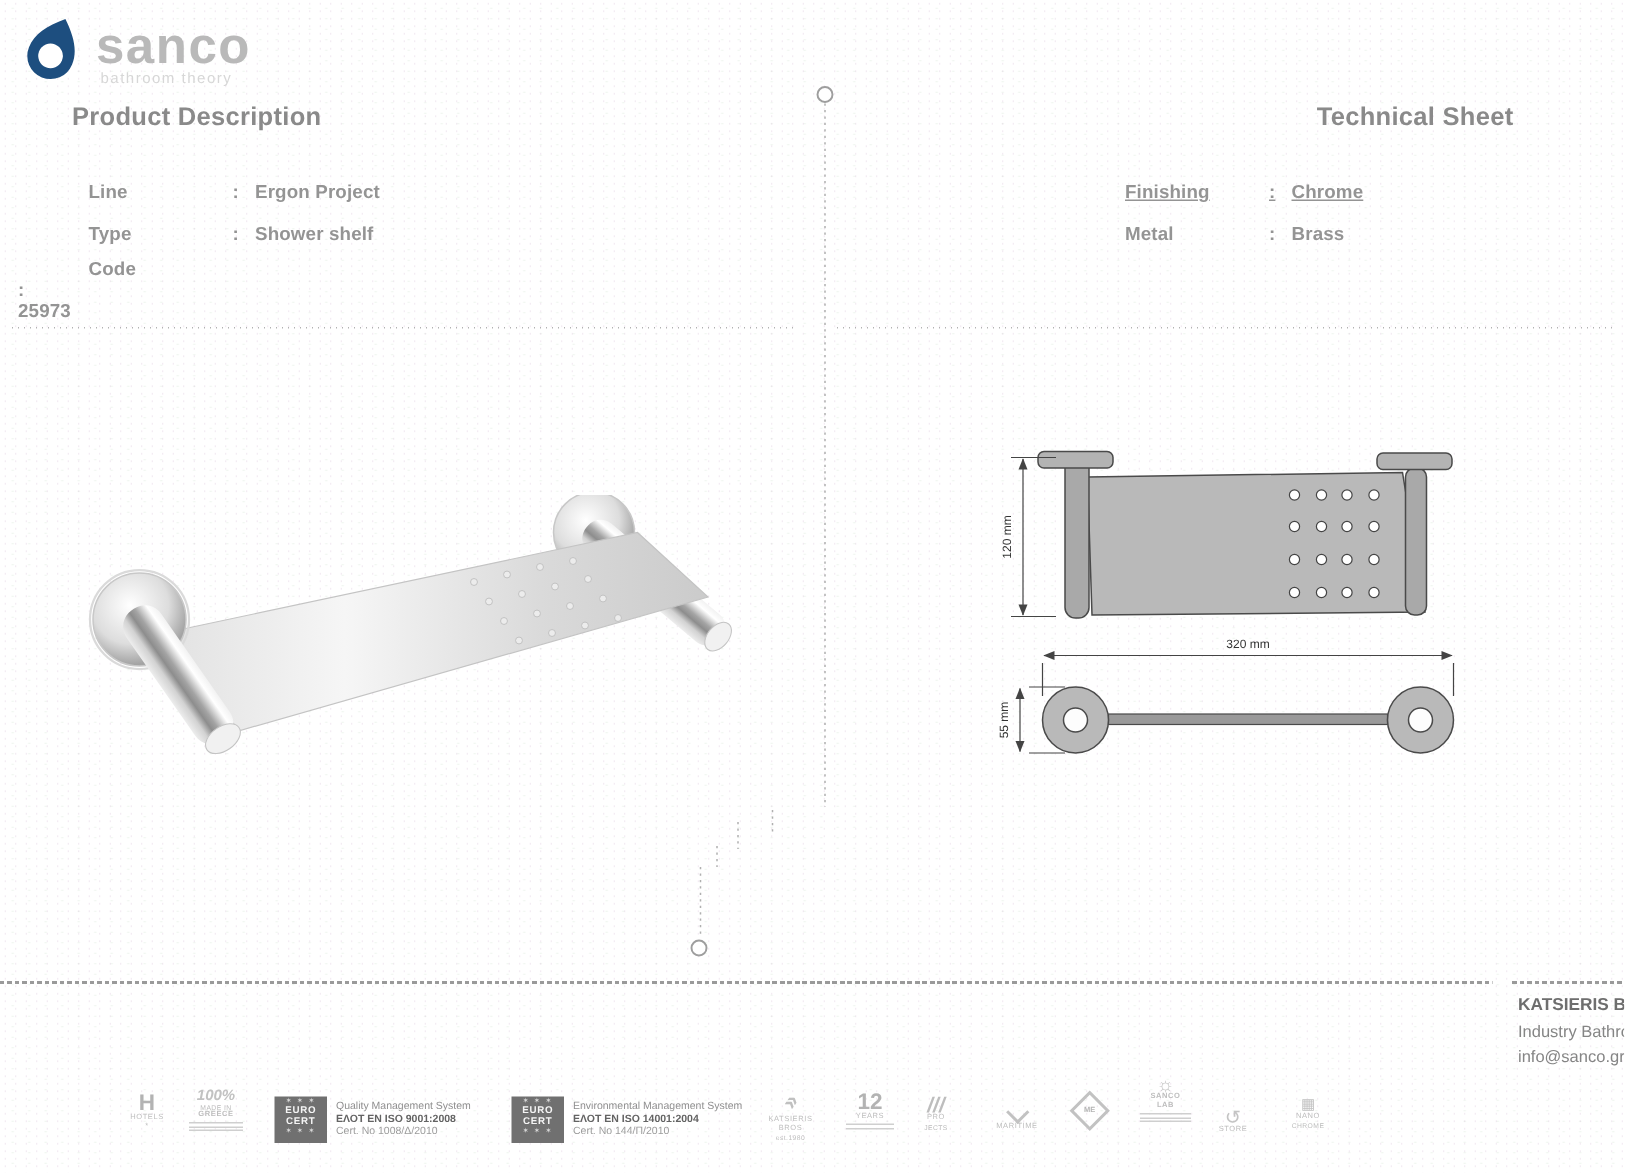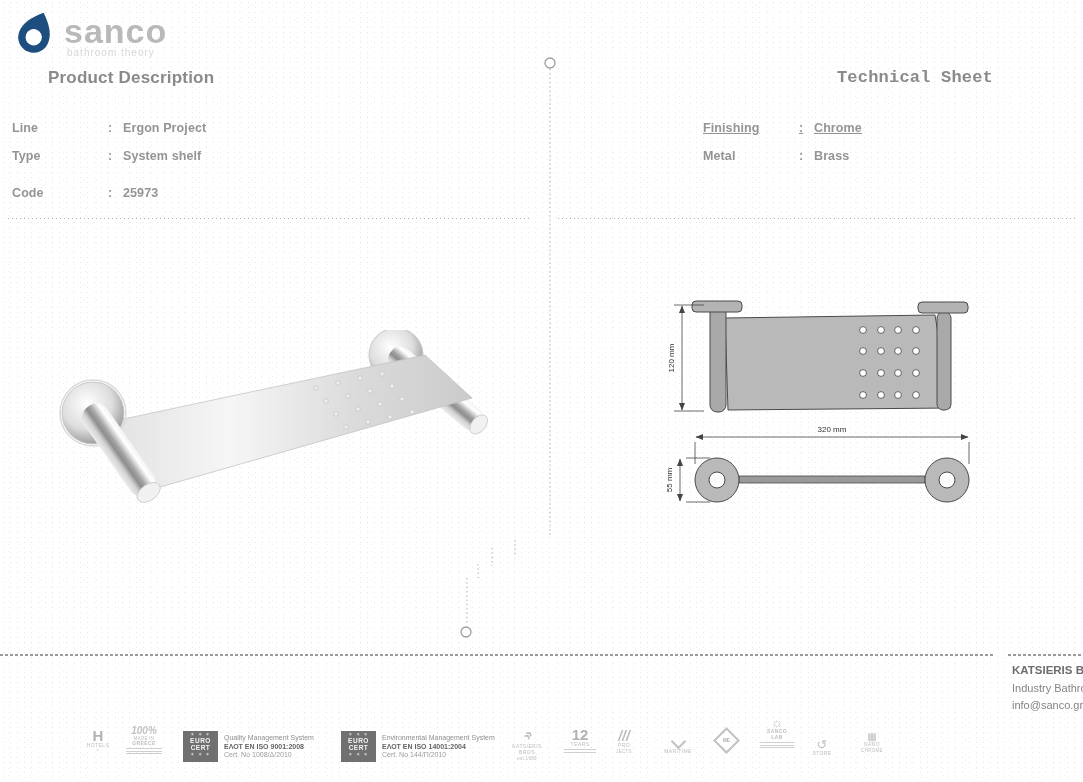--- a/index.html
+++ b/index.html
@@ -13,21 +13,21 @@
     background-position:0 0, 3px 2px;
   }
   .abs{position:absolute;}
   
   .brand-word{font-size:34px;font-weight:bold;color:#b9b9b9;letter-spacing:1px;line-height:1;}
   .brand-tag{font-size:10px;color:#d7d7d7;letter-spacing:1px;margin-top:0px;}
   
   .heading{font-size:17px;font-weight:bold;color:#8a8a8a;letter-spacing:0.2px;text-align:right;}
   
   .spec-row{position:absolute;display:flex;font-size:12.5px;font-weight:bold;color:#949494;letter-spacing:0.1px;}
-  .spec-label{display:inline-block;width:96px;}
+  .spec-label{display:inline-block;width:96px;margin-left:47px;}
   .spec-colon{display:inline-block;width:15px;}
   
   .dotrule{position:absolute;height:1px;background:repeating-linear-gradient(90deg,#b2b2b2 0 1px,rgba(0,0,0,0) 1px 4px);}
   
   .footer-dash{position:absolute;height:2px;background:repeating-linear-gradient(90deg,#9a9a9a 0 3px,rgba(0,0,0,0) 3px 5px);}
   .foot-left{position:absolute;left:4px;top:662px;width:990px;color:#858585;font-size:11px;line-height:17.5px;letter-spacing:-0.1px;white-space:nowrap;overflow:hidden;}
   .foot-left .b{font-weight:bold;color:#6e6e6e;font-size:12px;}
   .foot-right{position:absolute;left:1012px;top:662px;width:71px;color:#858585;font-size:11px;line-height:17.5px;white-space:nowrap;overflow:hidden;}
   .foot-right .b{font-weight:bold;color:#6e6e6e;font-size:11.5px;}
   
@@ -62,33 +62,33 @@
       <g transform="rotate(22 21 26)">
         <path d="M21 3 C 11 12, 5.5 20, 5.5 29.5 A 15.5 15.5 0 0 0 36.5 29.5 C 36.5 20, 31 12, 21 3 Z" fill="#1d4e7f"></path>
         <circle cx="21" cy="29.5" r="8.2" fill="#ffffff"></circle>
       </g>
     </svg>
     <div class="abs brand-word" style="left:50px;top:8px;">sanco</div>
     <div class="abs brand-tag" style="left:53px;top:41px;text-align:center;">bathroom theory</div>
   </div>
 
   <div class="abs heading" style="left:48px;top:68px;">Product Description</div>
-  <div class="abs heading" style="right:90px;top:68px;font-family:Liberation Mono, monospace;">Technical Sheet</div>
+  <div class="abs heading" style="right:74px;top:68px;">Technical Sheet</div>
 
   <div class="spec-row" style="left:12px;top:121px;">
     <span class="spec-label">Line</span>
     <span class="spec-colon">:</span>
     <span class="spec-value">Ergon Project</span>
   </div>
   <div class="spec-row" style="left:12px;top:149px;">
     <span class="spec-label">Type</span>
     <span class="spec-colon">:</span>
-    <span class="spec-value">System shelf</span>
-  </div>
-  <div class="spec-row" style="left:12px;top:186px;">
+    <span class="spec-value">Shower shelf</span>
+  </div>
+  <div class="spec-row" style="left:12px;top:172px;flex-direction:column;">
     <span class="spec-label">Code</span>
     <span class="spec-colon">:</span>
     <span class="spec-value">25973</span>
   </div>
 
   <div class="spec-row" style="left:703px;top:121px;text-decoration:underline;">
     <span class="spec-label">Finishing</span>
     <span class="spec-colon">:</span>
     <span class="spec-value">Chrome</span>
   </div>

